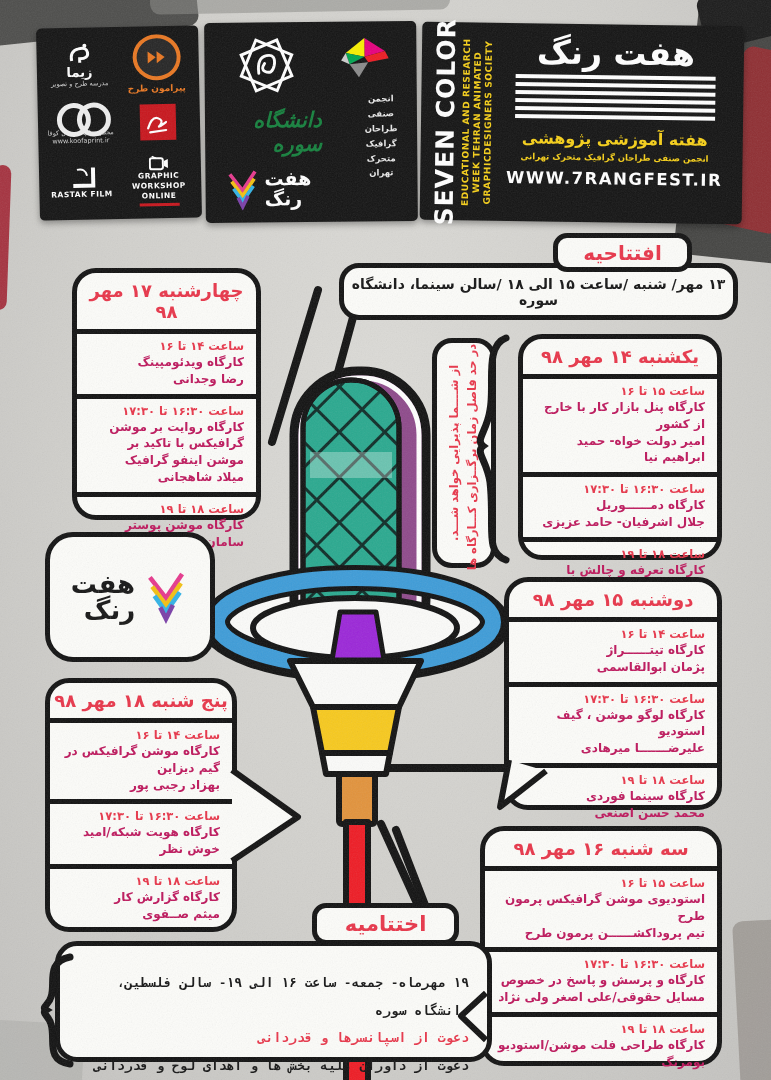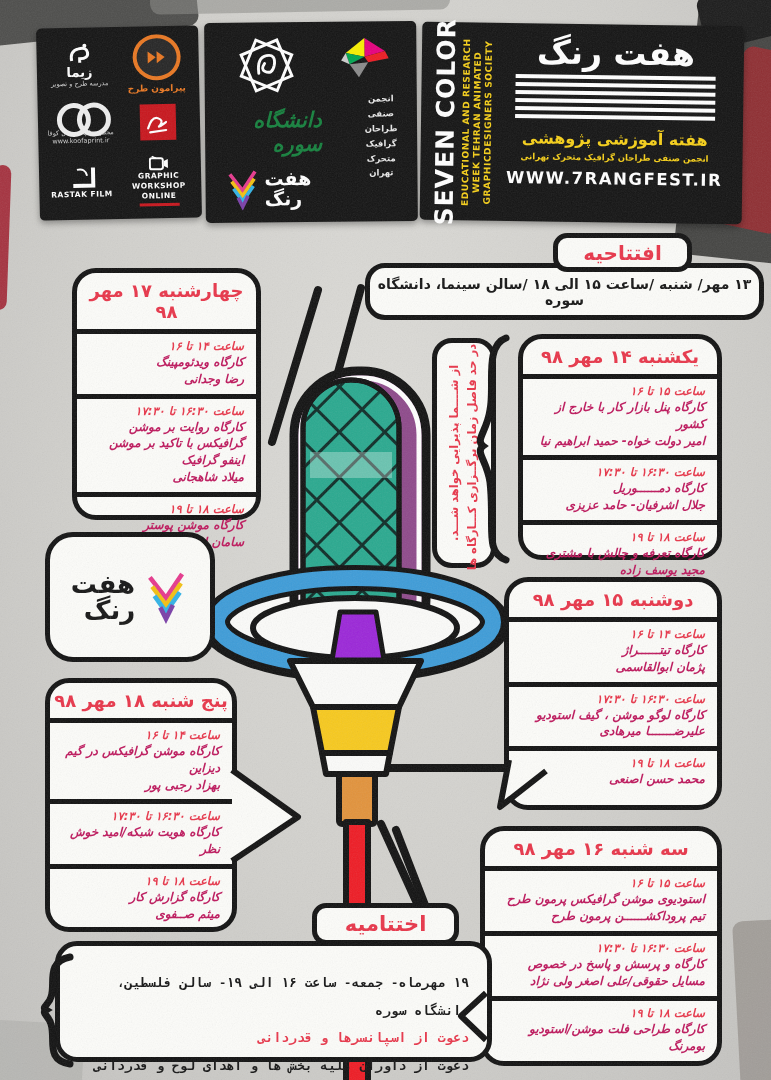--- a/index.html
+++ b/index.html
@@ -45,21 +45,21 @@
   .biglogo-fa{color:#fff;font-size:33px;font-weight:bold;direction:rtl;letter-spacing:3px;line-height:1;}
   .stripes{width:200px;margin-top:6px;}
   .stripes i{display:block;height:4px;background:#fff;margin-bottom:4px;}
   .sub-fa{color:#f6cf18;font-size:16px;font-weight:bold;direction:rtl;margin-top:6px;}
   .soc-fa{color:#f6cf18;font-size:8.5px;font-weight:bold;direction:rtl;margin-top:4px;}
   .website{color:#fff;font-size:16.5px;font-weight:bold;letter-spacing:1.5px;margin-top:7px;}
   
   .panel{position:absolute;z-index:40;background:#fcfcf9;border:5px solid #121212;border-radius:24px;direction:rtl;box-sizing:border-box;}
   .day{display:flex;flex-direction:column;}
   .day-title{color:#e8364a;font-weight:bold;font-size:18px;text-align:center;padding:7px 4px;border-bottom:5px solid #121212;}
-  .session{flex:1;padding:5px 12px 6px;border-bottom:5px solid #121212;font-style:italic;}
+  .session{flex:1;padding:5px 12px 6px;border-bottom:5px solid #121212;}
   .session:last-child{border-bottom:none;}
   .time{color:#e8364a;font-size:11.5px;font-weight:bold;margin-bottom:1px;}
   .stitle,.sname{color:#be185d;font-size:12px;font-weight:bold;line-height:1.4;}
   .tab{position:absolute;z-index:41;background:#fcfcf9;border:5px solid #121212;border-radius:14px;
        color:#e8364a;font-weight:bold;text-align:center;direction:rtl;box-sizing:border-box;}
   .opening-body{z-index:40;display:flex;align-items:center;justify-content:center;
        color:#161616;font-size:14px;font-weight:bold;text-align:center;}
   .closing-body{padding:24px 18px 6px;font-family:Liberation Mono, monospace;}
   .closing-body div{font-size:13px;font-weight:bold;line-height:2.12;}
   .cl-black{color:#161616;} .cl-red{color:#e8364a;}
@@ -248,21 +248,21 @@
         <div class="sub-fa">هفته آموزشی پژوهشی</div>
         <div class="soc-fa">انجمن صنفی طراحان گرافیک متحرک تهرانی</div>
         <div class="website">WWW.7RANGFEST.IR</div>
       </div>
     </div>
   </div>
 
   <div class="tab" style="left:553px;top:233px;width:139px;height:39px;font-size:20px;line-height:30px;">
     <span>افتتاحیه</span>
   </div>
-  <div class="panel opening-body" style="left:365px;top:263px;width:399px;height:57px;border-radius:20px;">
+  <div class="panel opening-body" style="left:339px;top:263px;width:399px;height:57px;border-radius:20px;">
     <span>۱۳ مهر/ شنبه /ساعت ۱۵ الی ۱۸ /سالن سینما، دانشگاه سوره</span>
   </div>
 
   <div class="panel day" style="left:48px;top:268px;width:189px;height:252px;margin-left:24px;">
     <div class="day-title">چهارشنبه ۱۷ مهر ۹۸</div>
     <div class="session">
       <div class="time">ساعت ۱۴ تا ۱۶</div>
       <div class="stitle">کارگاه ویدئومپینگ</div>
       <div class="sname">رضا وجدانی</div>
     </div>
@@ -324,20 +324,21 @@
       <div class="stitle">کارگاه تیتــــــراژ</div>
       <div class="sname">پژمان ابوالقاسمی</div>
     </div>
     <div class="session">
       <div class="time">ساعت ۱۶:۳۰ تا ۱۷:۳۰</div>
       <div class="stitle">کارگاه لوگو موشن ، گیف استودیو</div>
       <div class="sname">علیرضـــــــا میرهادی</div>
     </div>
     <div class="session">
       <div class="time">ساعت ۱۸ تا ۱۹</div>
+      <div class="stitle">کارگاه سینما فوردی</div>
       <div class="sname">محمد حسن اصنعی</div>
     </div>
   </div>
 
   <div class="panel day" style="left:45px;top:678px;width:192px;height:254px;">
     <div class="day-title">پنج شنبه ۱۸ مهر ۹۸</div>
     <div class="session">
       <div class="time">ساعت ۱۴ تا ۱۶</div>
       <div class="stitle">کارگاه موشن گرافیکس در گیم دیزاین</div>
       <div class="sname">بهزاد رجبی پور</div>

